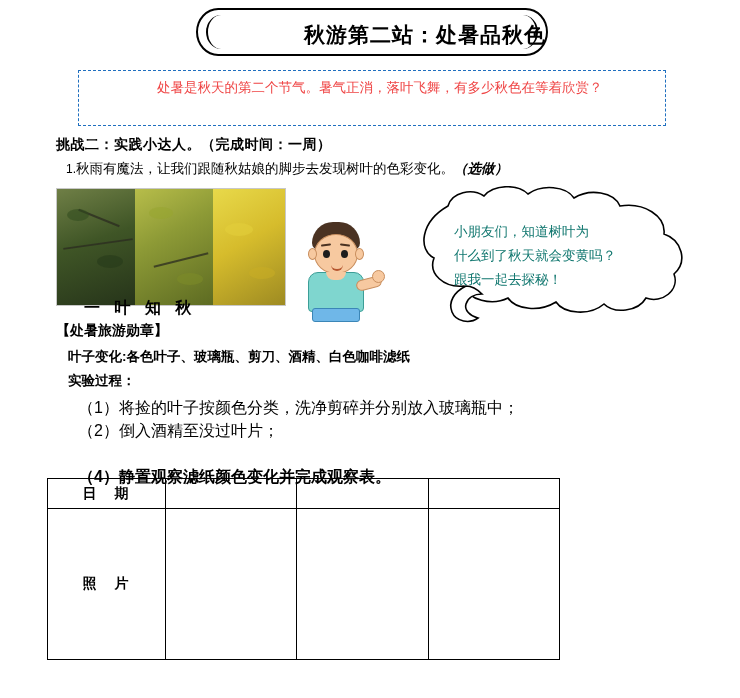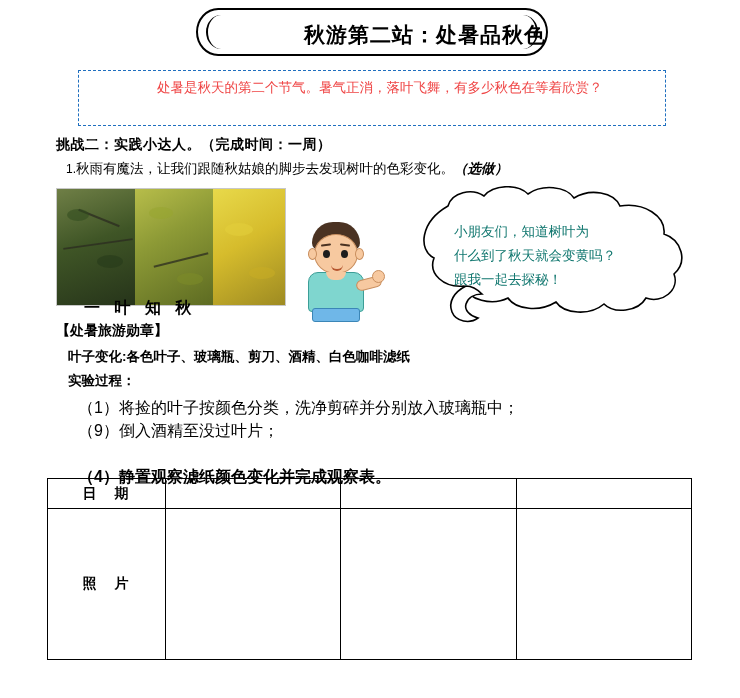--- a/index.html
+++ b/index.html
@@ -241,21 +241,21 @@
   .step.s1 { top: 398px; }
   .step.s2 { top: 421px; }
   .step.s3 { top: 444px; }
   .step.s4 { top: 467px; font-weight: bold; }
 
   
   .obs-table {
     position: absolute;
     left: 47px;
     top: 478px;
-    width: 645px;
+    width: 513px;
     border-collapse: collapse;
     table-layout: fixed;
   }
   .obs-table td {
     border: 1px solid #000;
     font-size: 14px;
     font-weight: bold;
     text-align: center;
     vertical-align: middle;
     padding: 0;
@@ -329,21 +329,21 @@
       <div>小朋友们，知道树叶为</div>
       <div>什么到了秋天就会变黄吗？</div>
       <div>跟我一起去探秘！</div>
     </div>
   </div>
 
   <div class="sec-head">【处暑旅游勋章】</div>
   <div class="materials"><span>叶子变化:</span><span>各色叶子、玻璃瓶、剪刀、酒精、白色咖啡滤纸</span></div>
   <div class="process-head">实验过程：</div>
   <div class="step s1">（1）将捡的叶子按颜色分类，洗净剪碎并分别放入玻璃瓶中；</div>
-  <div class="step s2">（9）倒入酒精至没过叶片；</div>
+  <div class="step s2">（2）倒入酒精至没过叶片；</div>
   <div class="step s4">（4）静置观察滤纸颜色变化并完成观察表。</div>
 
   <table class="obs-table">
     <tbody>
         <tr class="r1">
       <td class="rowhead">日　期</td>
       <td></td>
       <td></td>
       <td></td>
     </tr>

